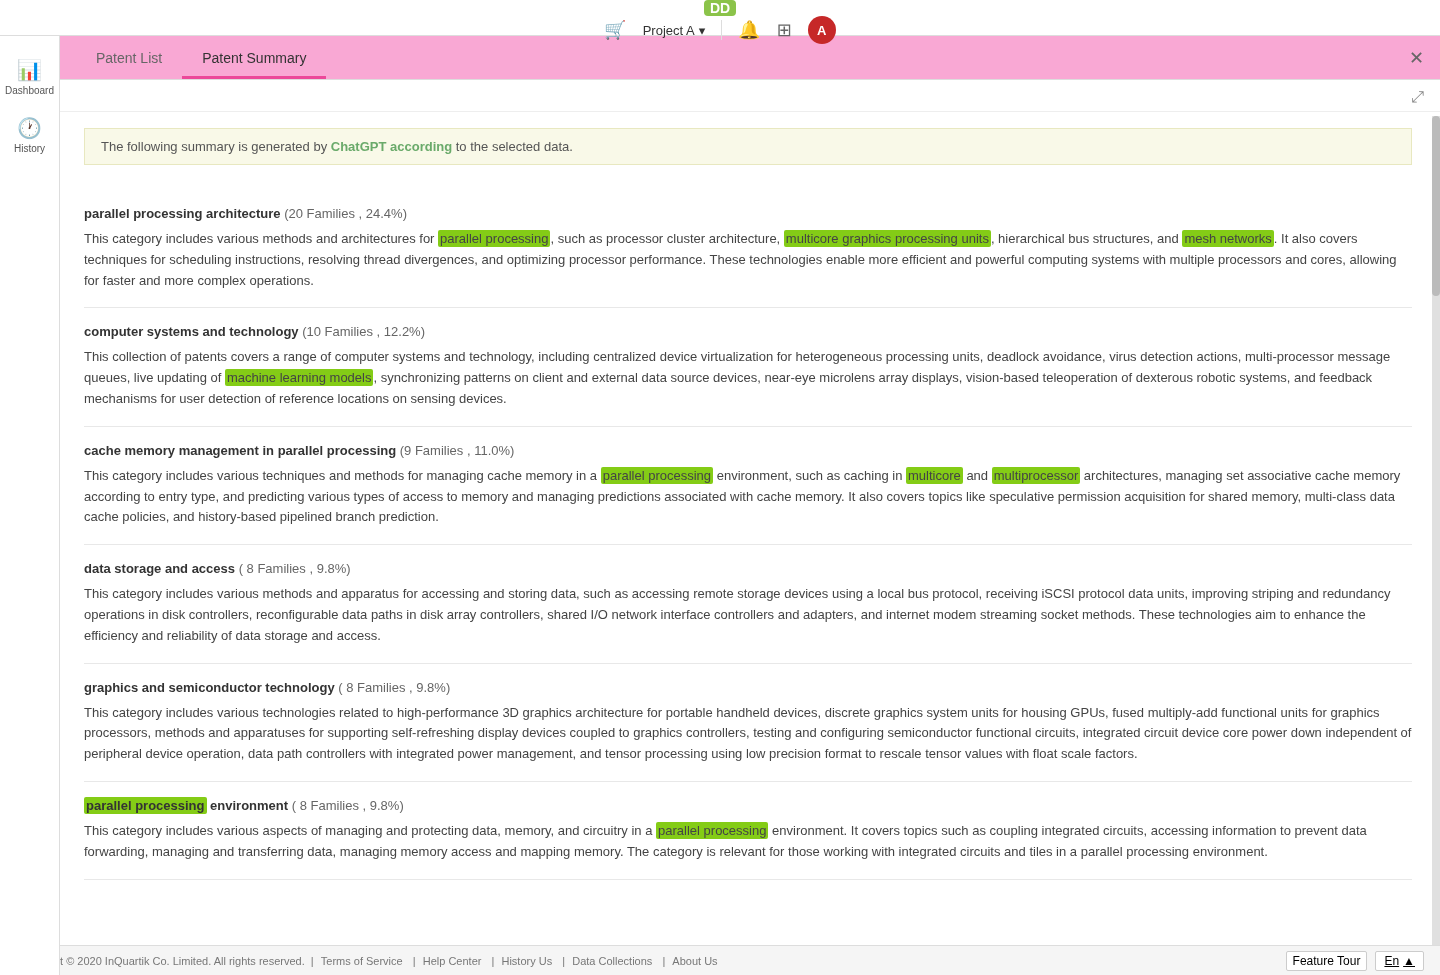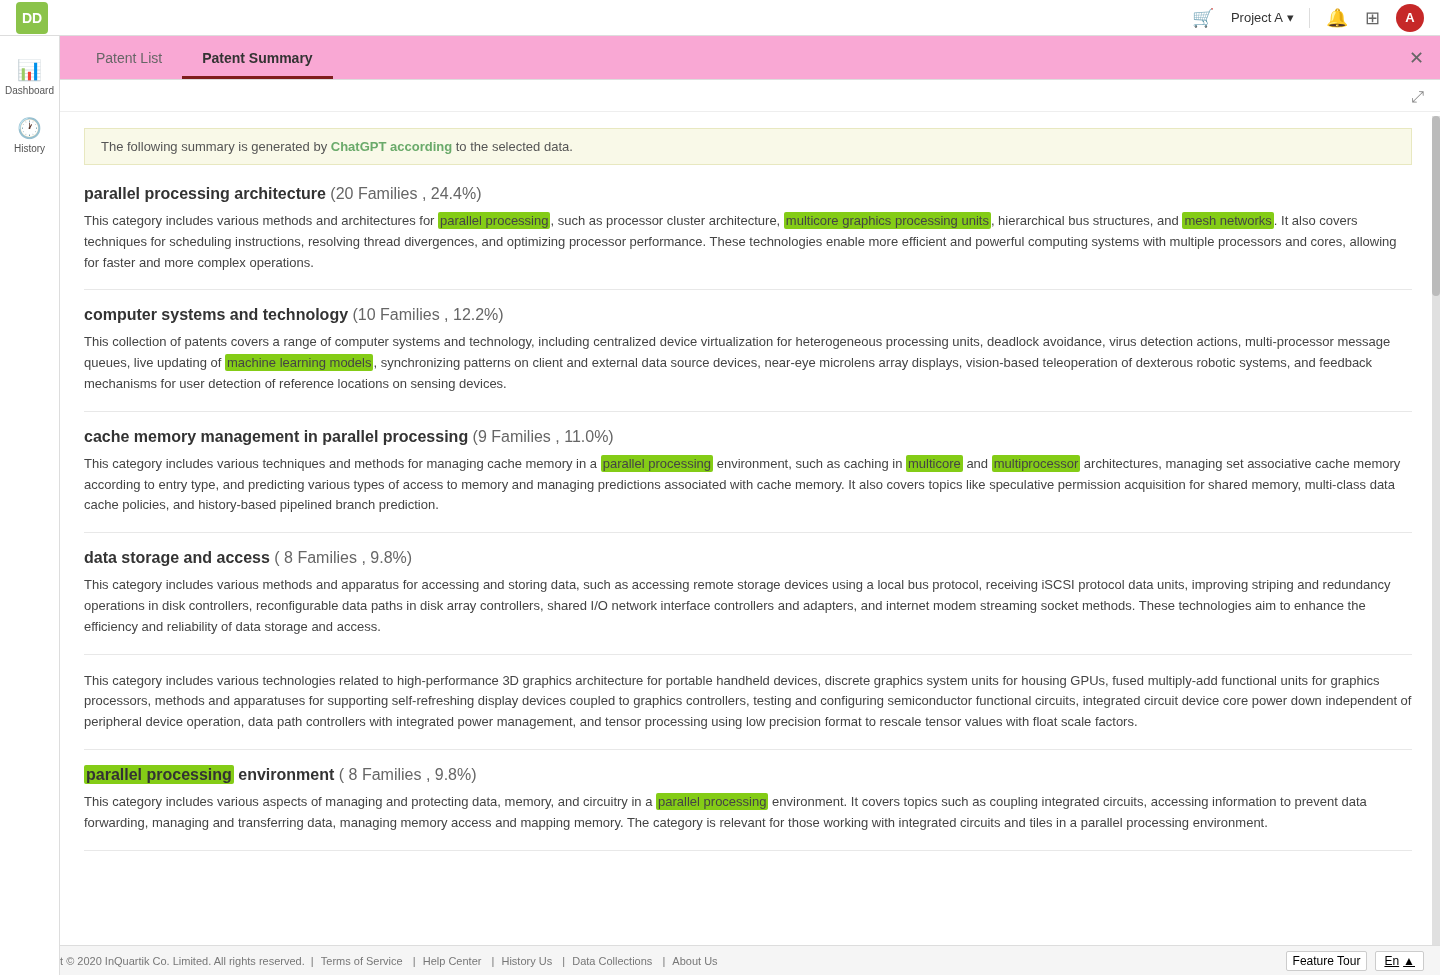--- a/index.html
+++ b/index.html
@@ -10,20 +10,21 @@
       height: 36px;
       background: #fff;
       border-bottom: 1px solid #ddd;
       display: flex;
       align-items: center;
       padding: 0 16px;
       justify-content: space-between;
       position: fixed;
       top: 0; left: 0; right: 0;
       z-index: 100;
+      flex-direction: column;
     }
     .navbar-logo {
       width: 32px; height: 32px;
       background: #8bc34a;
       border-radius: 4px;
       display: flex; align-items: center; justify-content: center;
       font-weight: bold; color: #fff; font-size: 14px;
     }
     .navbar-right {
       display: flex; align-items: center; gap: 16px;
@@ -78,53 +79,53 @@
     }
     .tab {
       padding: 14px 20px 10px;
       font-size: 14px;
       cursor: pointer;
       border-bottom: 3px solid transparent;
       color: #666;
     }
     .tab.active {
       color: #333;
-      border-bottom: 3px solid #7f1d1d;
-      font-weight: 700;
+      border-bottom: 3px solid #ec4899;
+      font-weight: 400;
     }
     .close-btn {
       position: absolute;
       right: 16px; top: 50%; transform: translateY(-50%);
       font-size: 18px; cursor: pointer; color: #666;
     }
 
     
     .content-area {
       padding: 16px 24px;
       position: relative;
     }
 
     
     .info-banner {
       background: #f9f9e8;
       border: 1px solid #e8e8c0;
       padding: 10px 16px;
-      margin-bottom: 4px;
+      margin-bottom: 25px;
       font-size: 13px;
       color: #555;
     }
     .info-banner .highlight-green { color: #6aaa6a; font-weight: bold; }
 
     
     .category-section {
       border-bottom: 1px solid #e8e8e8;
       padding: 16px 0;
     }
     .category-title {
-      font-size: 16px;
+      font-size: 13px;
       font-weight: bold;
       color: #333;
       margin-bottom: 8px;
     }
     .category-title .stats {
       font-weight: normal;
       color: #666;
     }
     .category-text {
       font-size: 13px;
@@ -263,20 +264,23 @@
       <div class="category-section">
         <div class="category-title">
           <span>data storage and access</span><span class="stats"> ( 8 Families , 9.8%)</span>
         </div>
         <div class="category-text">
           This category includes various methods and apparatus for accessing and storing data, such as accessing remote storage devices using a local bus protocol, receiving iSCSI protocol data units, improving striping and redundancy operations in disk controllers, reconfigurable data paths in disk array controllers, shared I/O network interface controllers and adapters, and internet modem streaming socket methods. These technologies aim to enhance the efficiency and reliability of data storage and access.
         </div>
       </div>
 
       <div class="category-section">
+        <div class="category-title">
+          <span>graphics and semiconductor technology</span><span class="stats"> ( 8 Families , 9.8%)</span>
+        </div>
         <div class="category-text">
           This category includes various technologies related to high-performance 3D graphics architecture for portable handheld devices, discrete graphics system units for housing GPUs, fused multiply-add functional units for graphics processors, methods and apparatuses for supporting self-refreshing display devices coupled to graphics controllers, testing and configuring semiconductor functional circuits, integrated circuit device core power down independent of peripheral device operation, data path controllers with integrated power management, and tensor processing using low precision format to rescale tensor values with float scale factors.
         </div>
       </div>
 
       <div class="category-section">
         <div class="category-title">
           <span class="highlight-purple">parallel processing</span><span> environment</span><span class="stats"> ( 8 Families , 9.8%)</span>
         </div>
         <div class="category-text">

